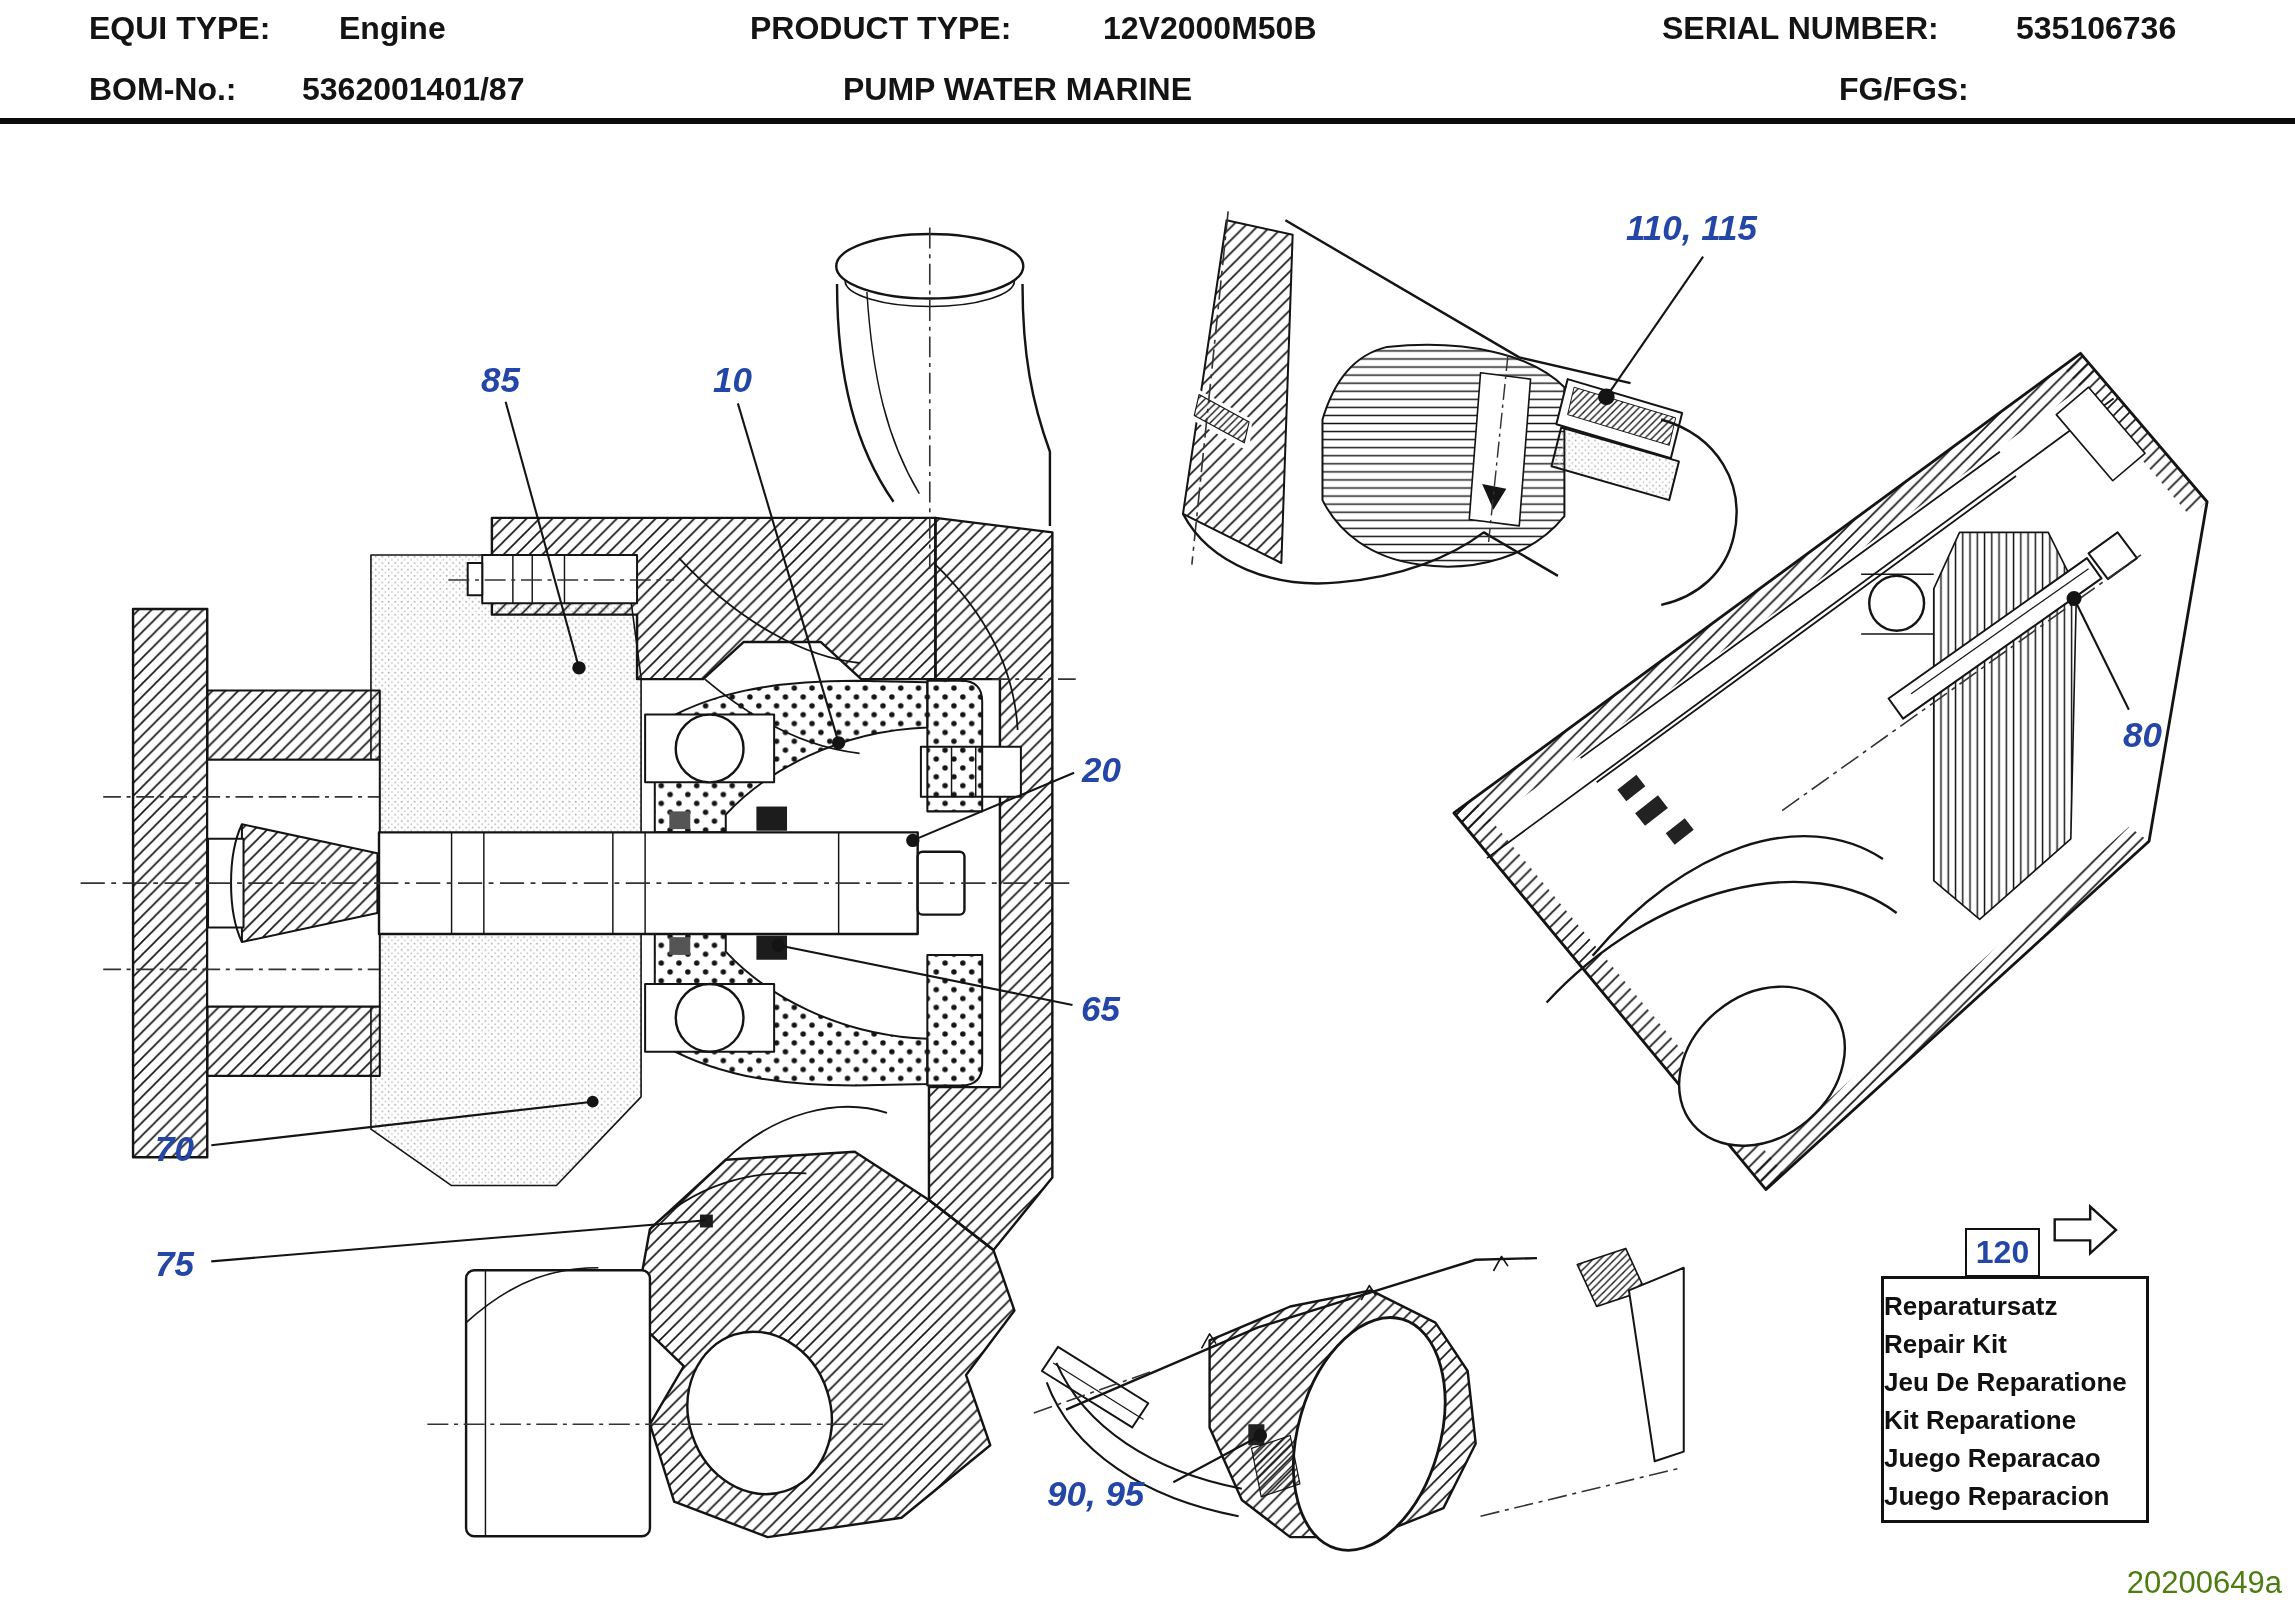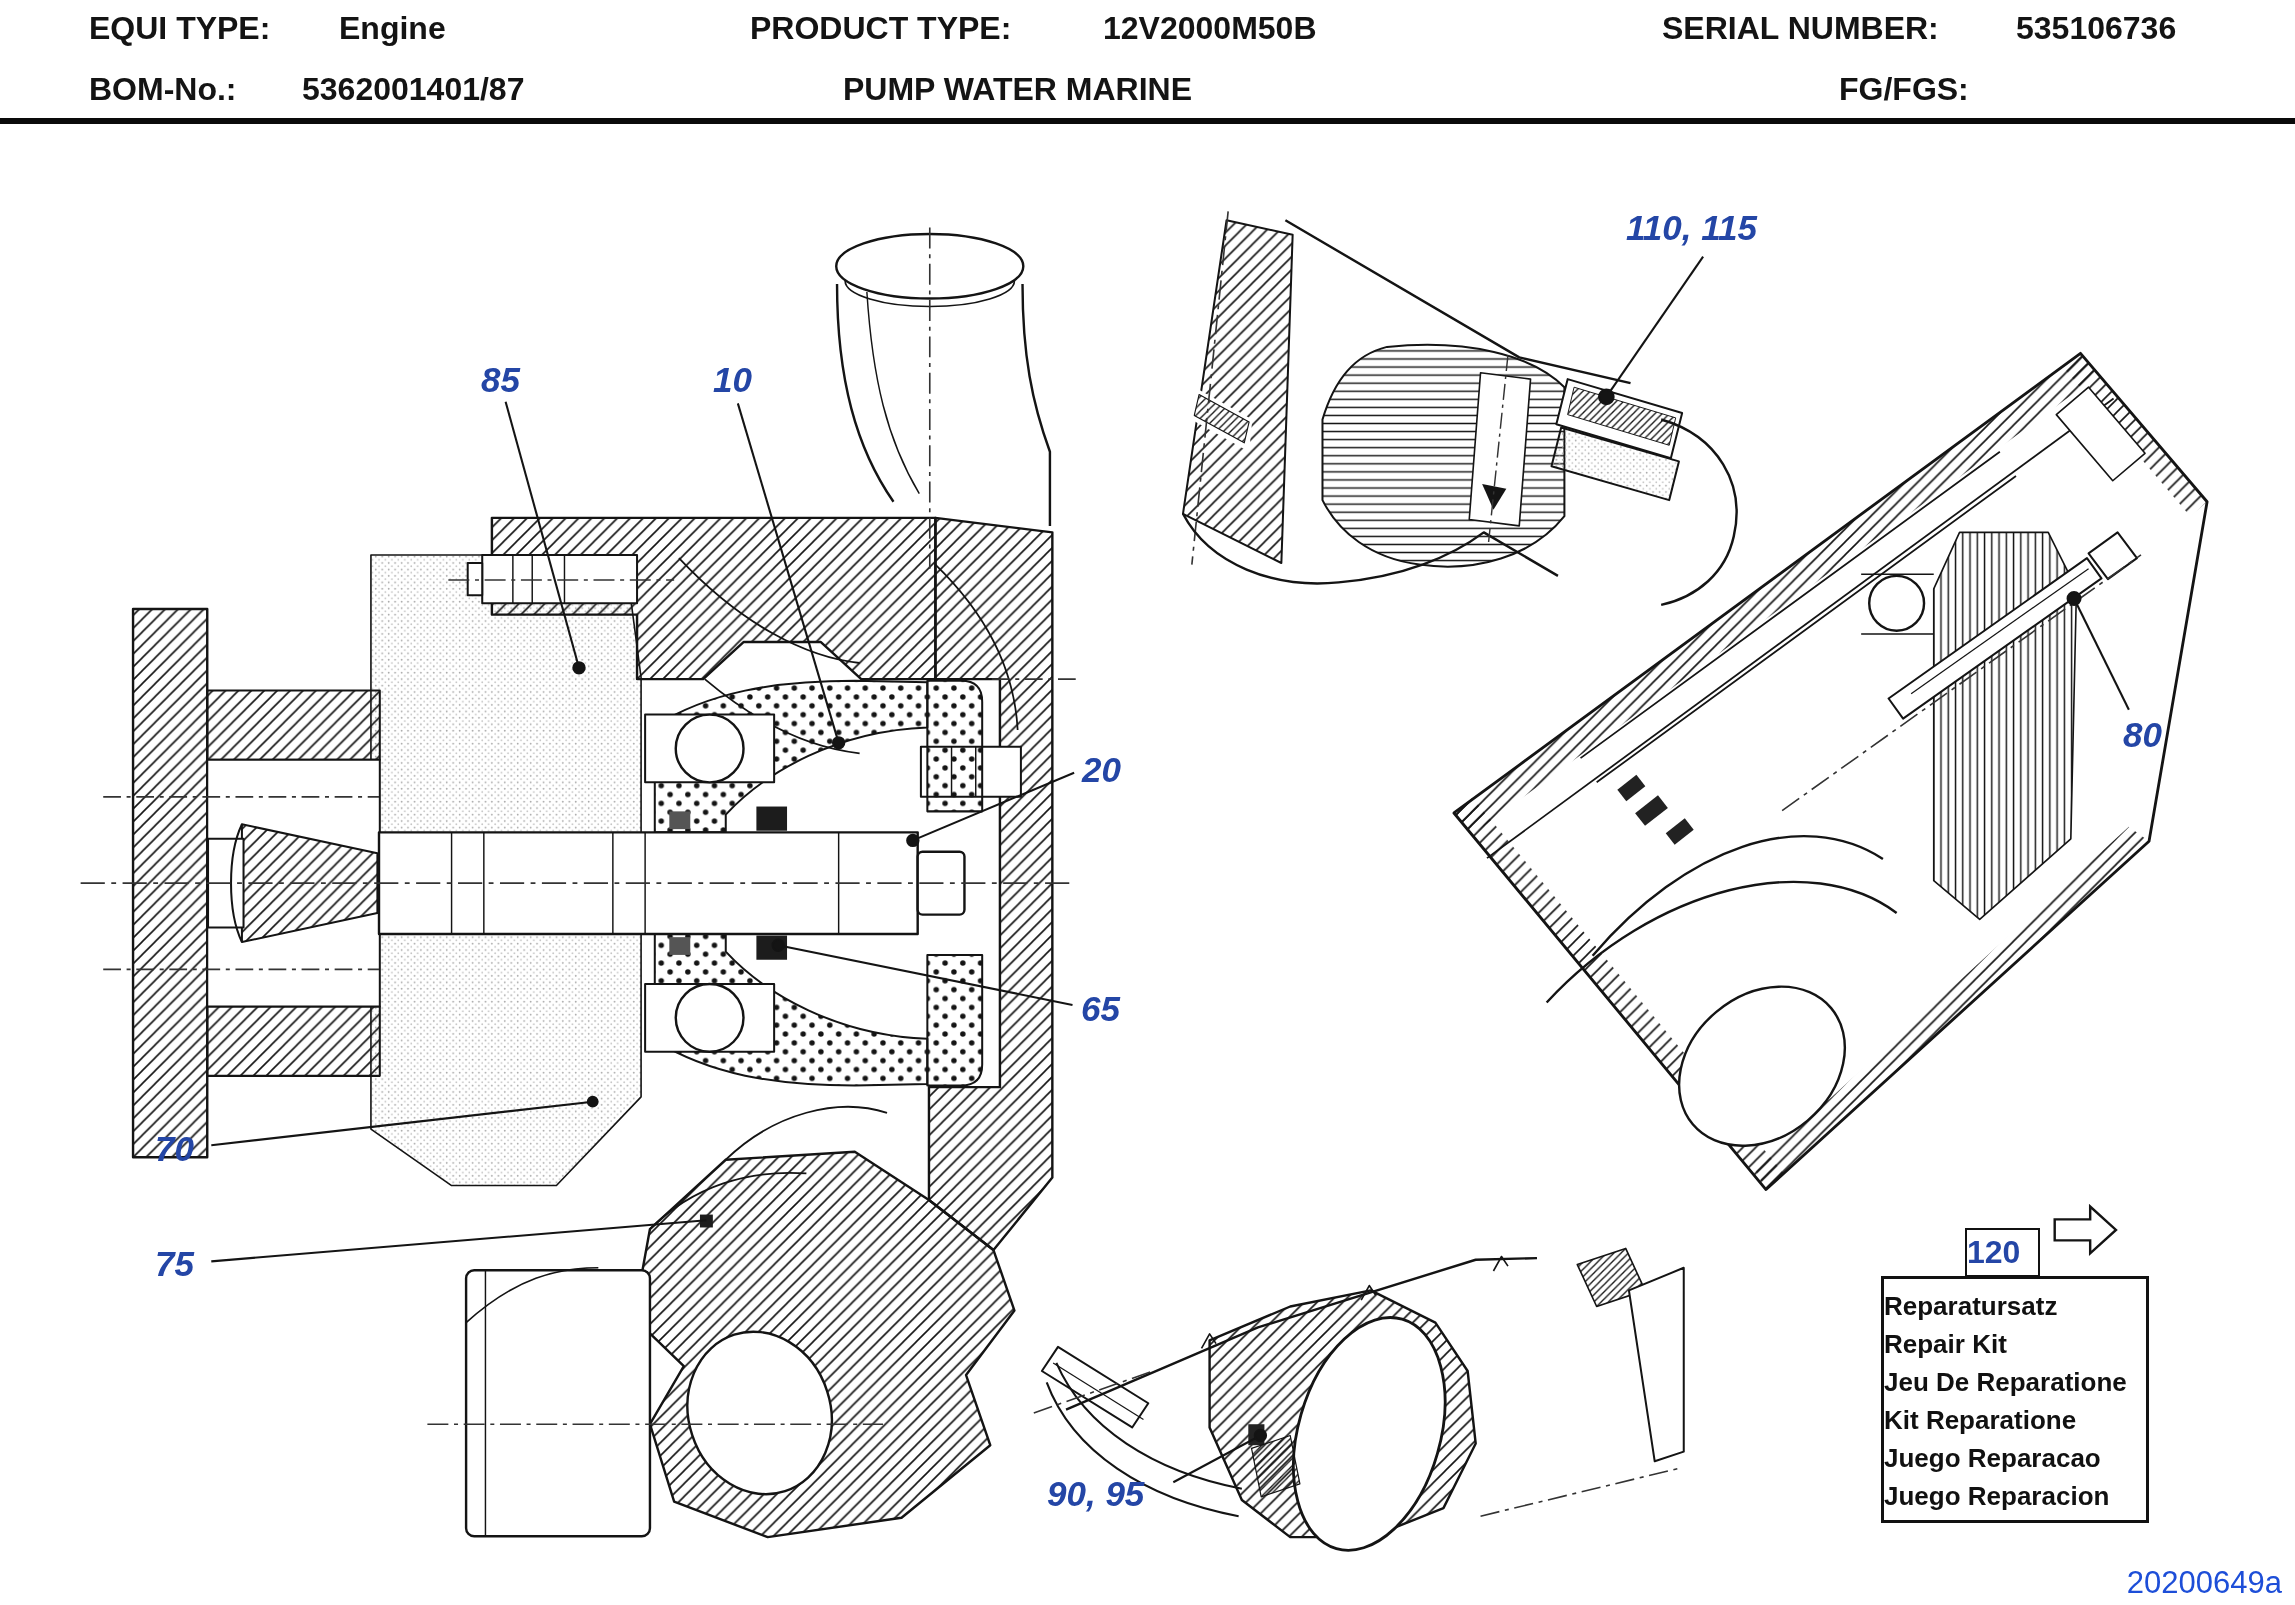--- a/index.html
+++ b/index.html
@@ -2,26 +2,26 @@
 <html style="font-size:13px"><head>
 <meta charset="utf-8">
 <style>
   html,body{margin:0;padding:0;background:#fff;}
   body{width:2295px;height:1605px;position:relative;overflow:hidden;
        font-family:"Liberation Sans",sans-serif;color:#141414;}
   .hdr-txt{position:absolute;font-size:32px;font-weight:bold;white-space:nowrap;color:#141414;}
   .hdr-rule{position:absolute;left:0;top:118px;width:2295px;height:5.6px;background:#0a0a0a;}
   .callout{position:absolute;font-size:35px;font-weight:bold;color:#2446a6;white-space:nowrap;font-style:italic;}
   .code-box{position:absolute;left:1965px;top:1228px;width:71px;height:45px;border:2.4px solid #111;
-            background:#fff;display:flex;align-items:center;
+            background:#fff;display:flex;align-items:center;justify-content:center;
             font-size:32px;font-weight:bold;color:#2446a6;}
   .repair-box{position:absolute;left:1881px;top:1276px;width:268px;height:247px;border:3.2px solid #111;
               background:#fff;box-sizing:border-box;padding:8px 0;}
   .repair-line{font-size:26px;font-weight:bold;line-height:38px;color:#111;white-space:nowrap;}
-  .footer-num{position:absolute;right:13px;top:1565px;font-size:31px;color:#1d4ed8;}
+  .footer-num{position:absolute;right:13px;top:1565px;font-size:31px;color:#4d7c0f;}
   svg{position:absolute;left:0;top:0;}
   .drawing-layer{pointer-events:none;}
 </style>
 </head>
 <body>
 
 <div>
   <span class="hdr-txt" style="left:89px;top:9.7px">EQUI TYPE:</span>
   <span class="hdr-txt" style="left:339px;top:9.7px">Engine</span>
   <span class="hdr-txt" style="left:750px;top:9.7px">PRODUCT TYPE:</span>

